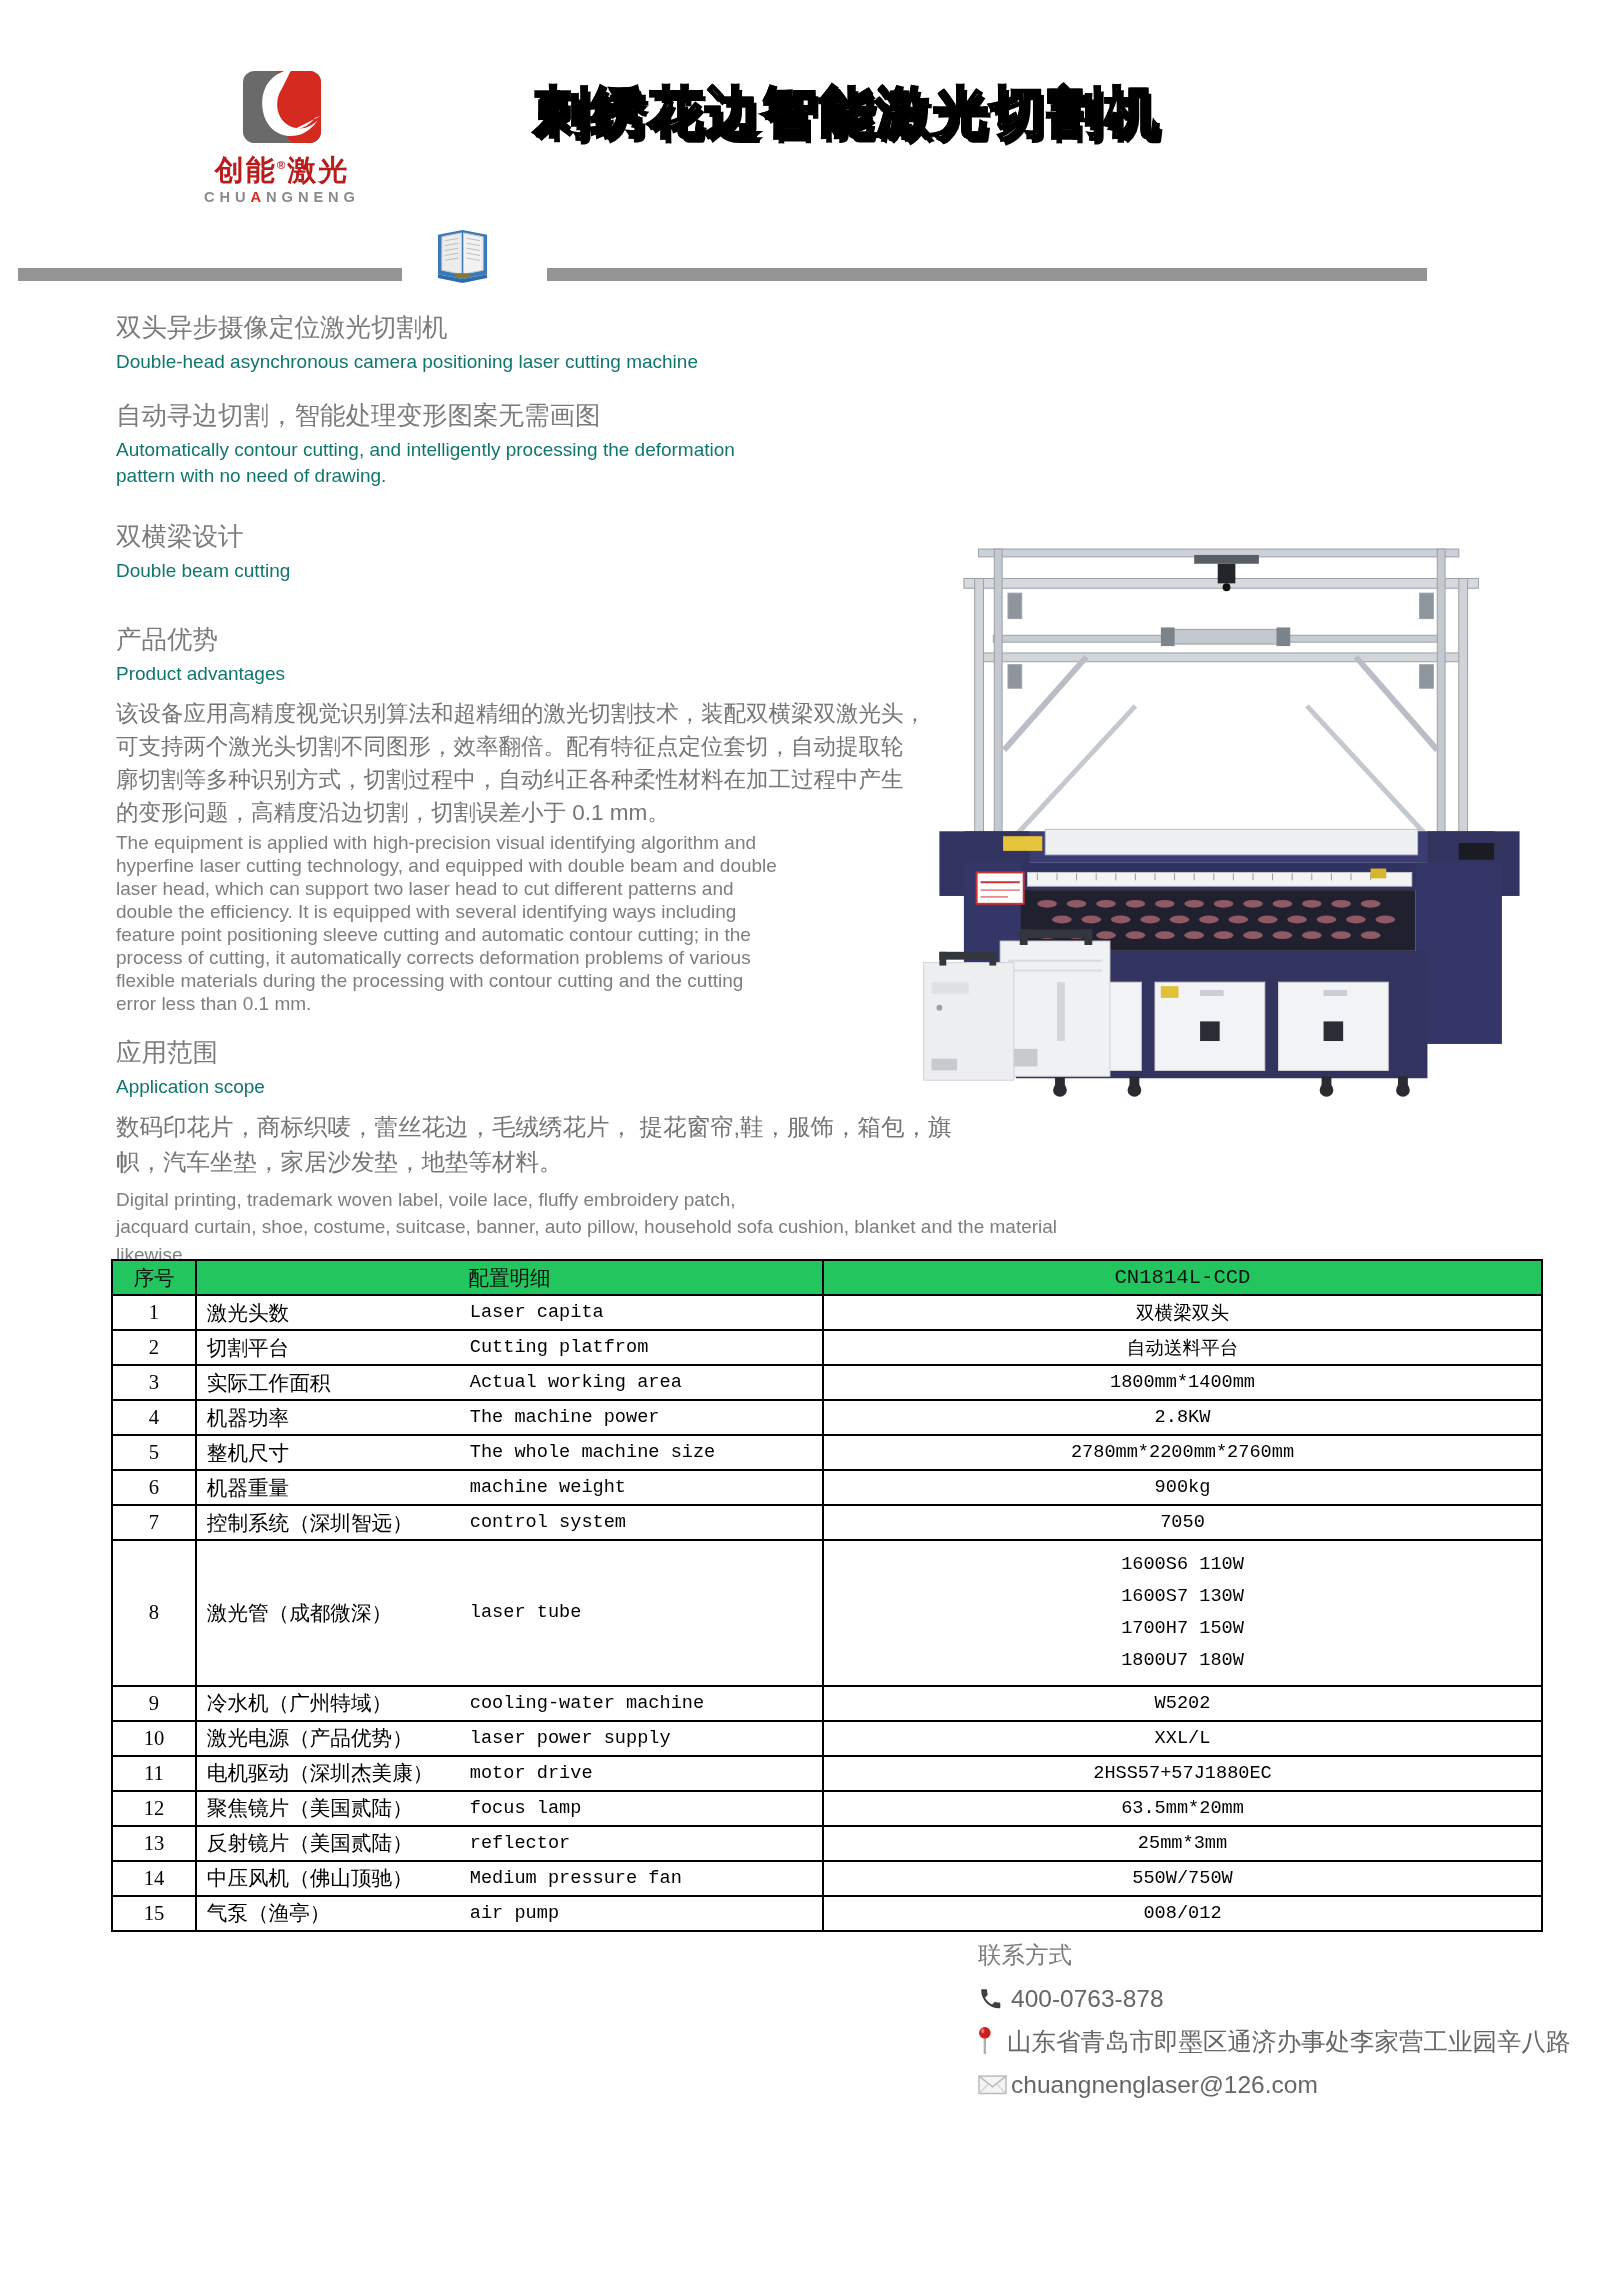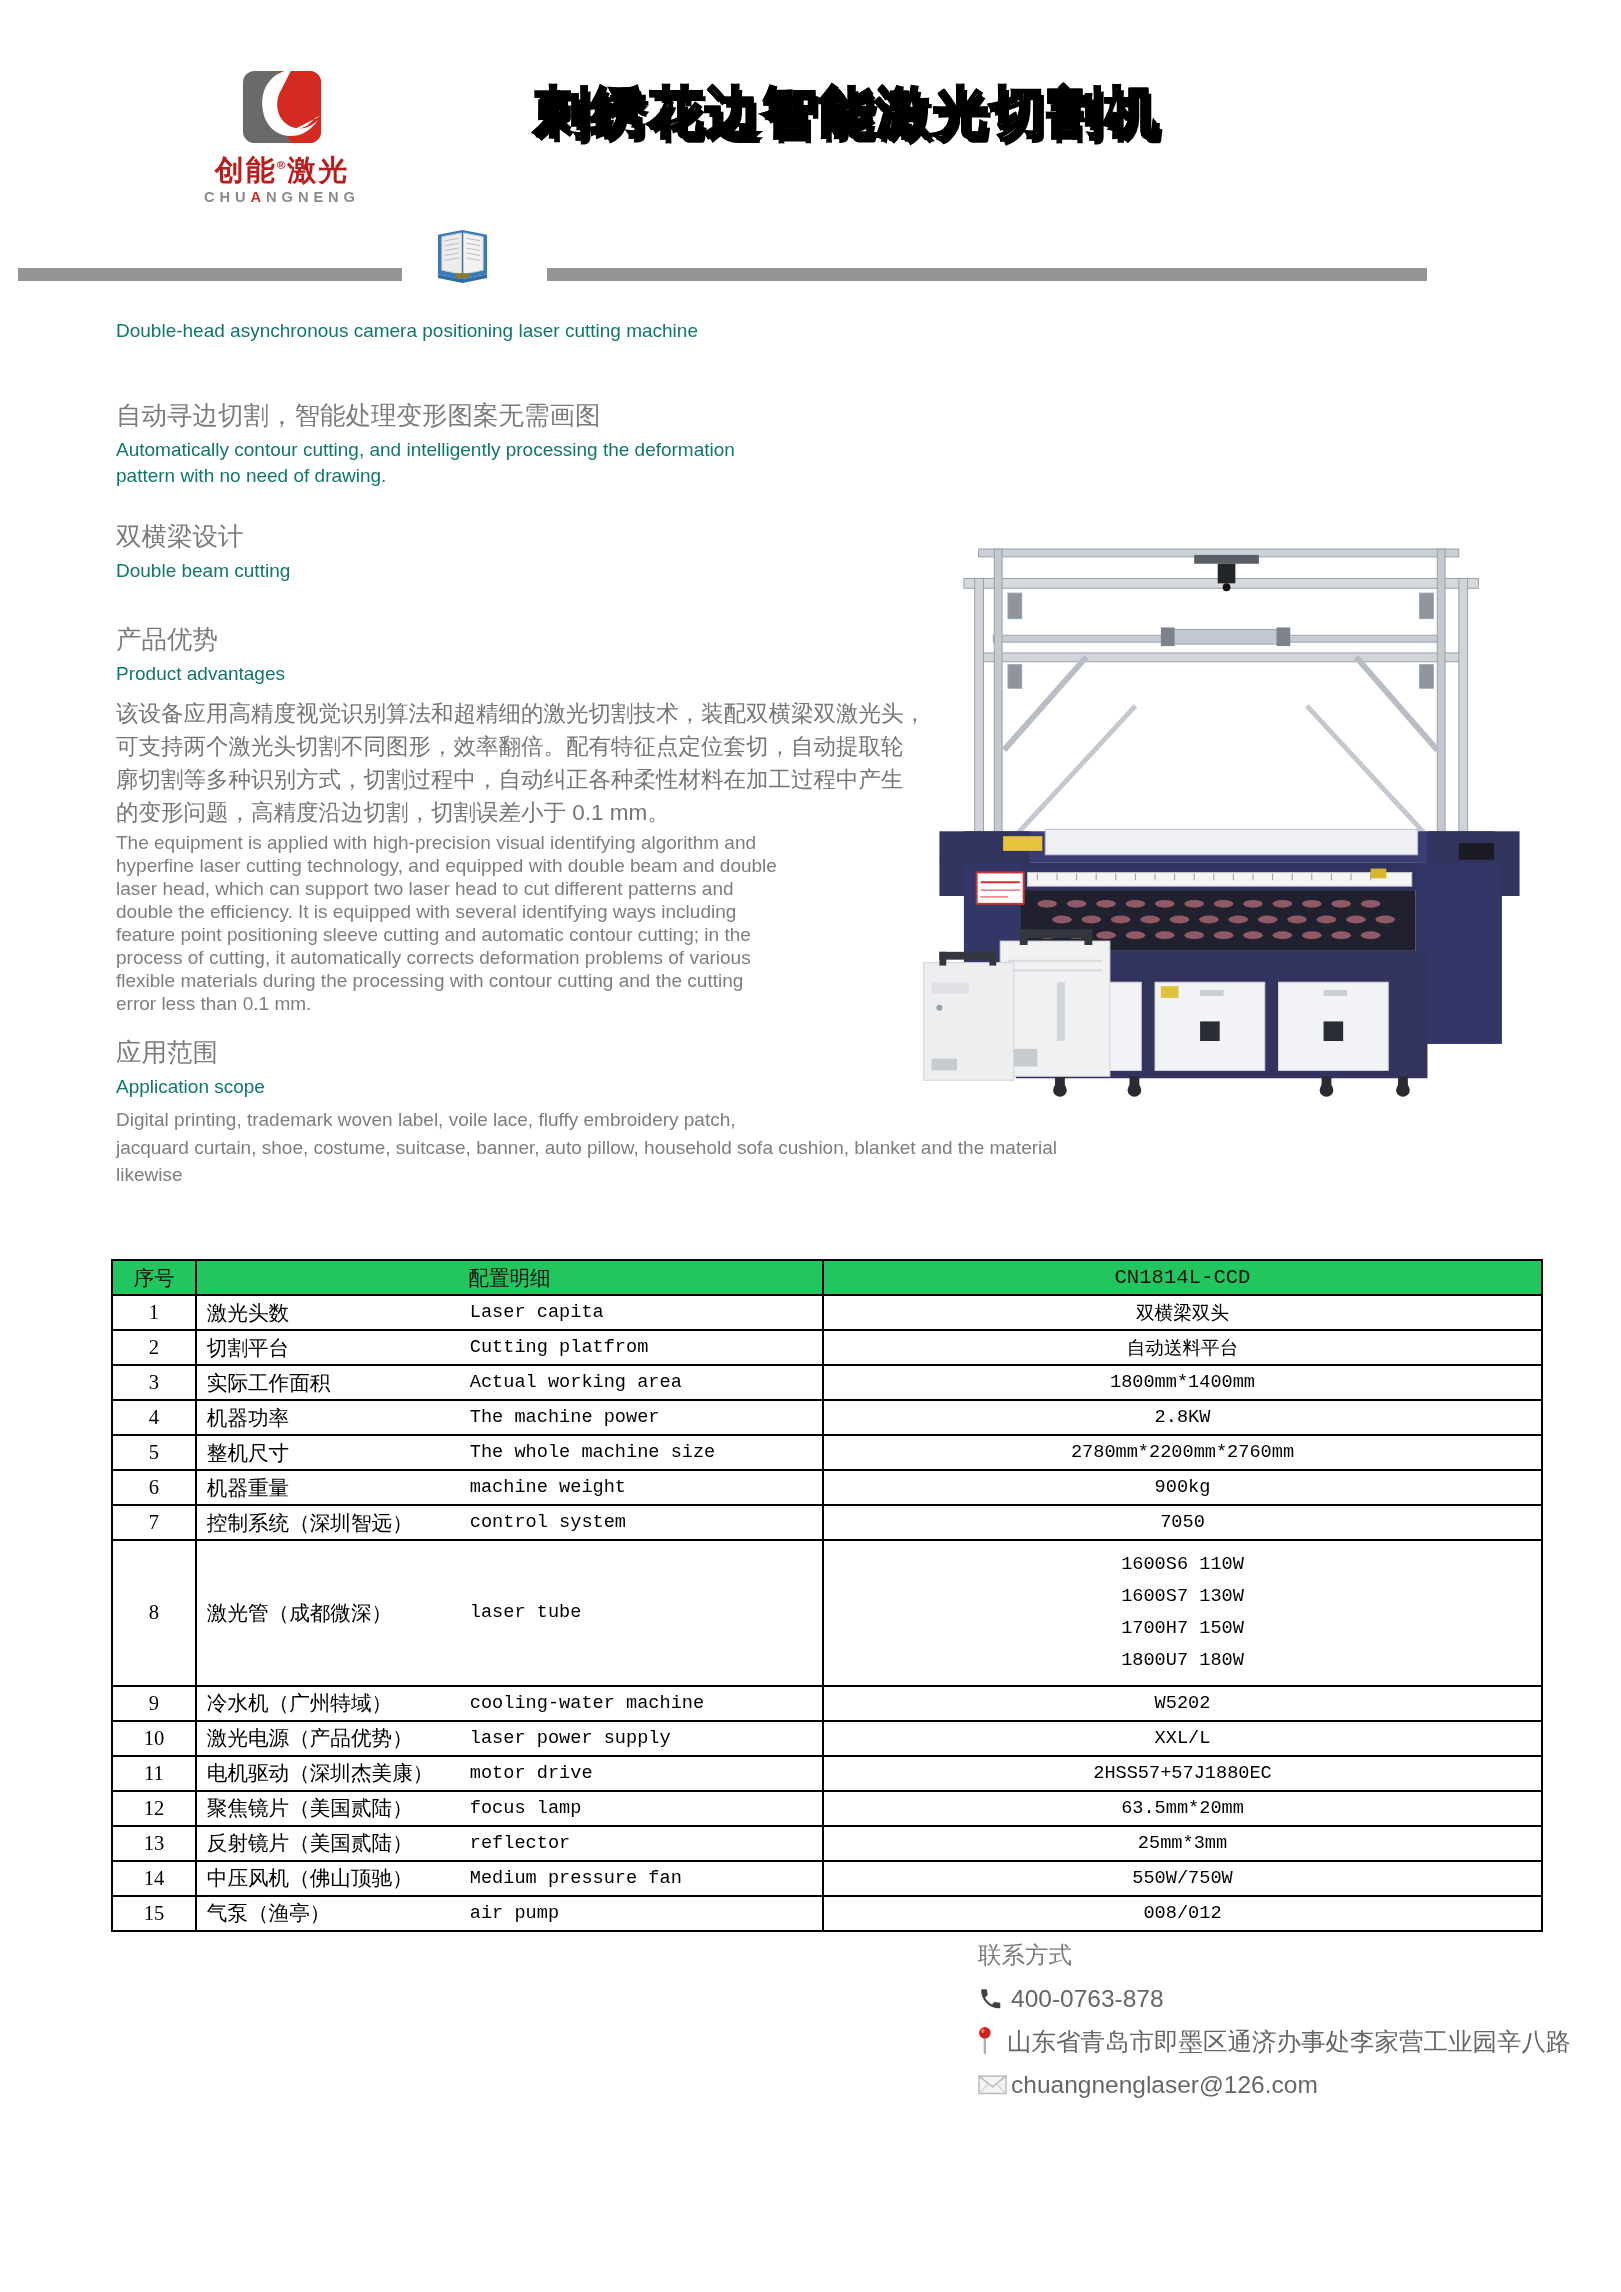--- a/index.html
+++ b/index.html
@@ -103,20 +103,21 @@
         <line x1="33" y1="26.5" x2="47" y2="29"></line>
           <line x1="33" y1="31.5" x2="47" y2="34"></line>
       </g>
       <rect x="22" y="47" width="14" height="5" fill="#8a7a30"></rect>
       <path d="M4,48 L29,53 L54,48 L54,52 L29,57 L4,52 Z" fill="#2e6da8"></path>
     </svg>
   </div>
   <div class="divider-bar divider-right"></div>
 
   <div class="sec" id="sec1">
+    <div class="sec-h-cn">双头异步摄像定位激光切割机</div>
     <div class="sec-h-en">Double-head asynchronous camera positioning laser cutting machine</div>
   </div>
 
   <div class="sec" id="sec2">
     <div class="sec-h-cn">自动寻边切割，智能处理变形图案无需画图</div>
     <div class="sec-h-en">Automatically contour cutting, and intelligently processing the deformation
 pattern with no need of drawing.</div>
   </div>
 
   <div class="sec" id="sec3">
@@ -137,20 +138,22 @@
 double the efficiency. It is equipped with several identifying ways including
 feature point positioning sleeve cutting and automatic contour cutting; in the
 process of cutting, it automatically corrects deformation problems of various
 flexible materials during the processing with contour cutting and the cutting
 error less than 0.1 mm.</div>
   </div>
 
   <div class="sec" id="sec5">
     <div class="sec-h-cn">应用范围</div>
     <div class="sec-h-en">Application scope</div>
+    <div class="sec-body-cn" style="font-size:23.5px;line-height:35px;">数码印花片，商标织唛，蕾丝花边，毛绒绣花片， 提花窗帘,鞋，服饰，箱包，旗
+帜，汽车坐垫，家居沙发垫，地垫等材料。</div>
     <div class="sec-body-en" style="line-height:27.4px;margin-top:5.9px;">Digital printing, trademark woven label, voile lace, fluffy embroidery patch,
 jacquard curtain, shoe, costume, suitcase, banner, auto pillow, household sofa cushion, blanket and the material likewise</div>
   </div>
 
   <div class="machine">
     <svg width="637" height="564" viewBox="0 0 650 575">
 
       <g stroke="#9aa0a8" stroke-width="1">
         <rect x="70" y="10" width="490" height="8" fill="#ccd1d7"></rect>
         <rect x="55" y="40" width="525" height="10" fill="#d6dade"></rect>

